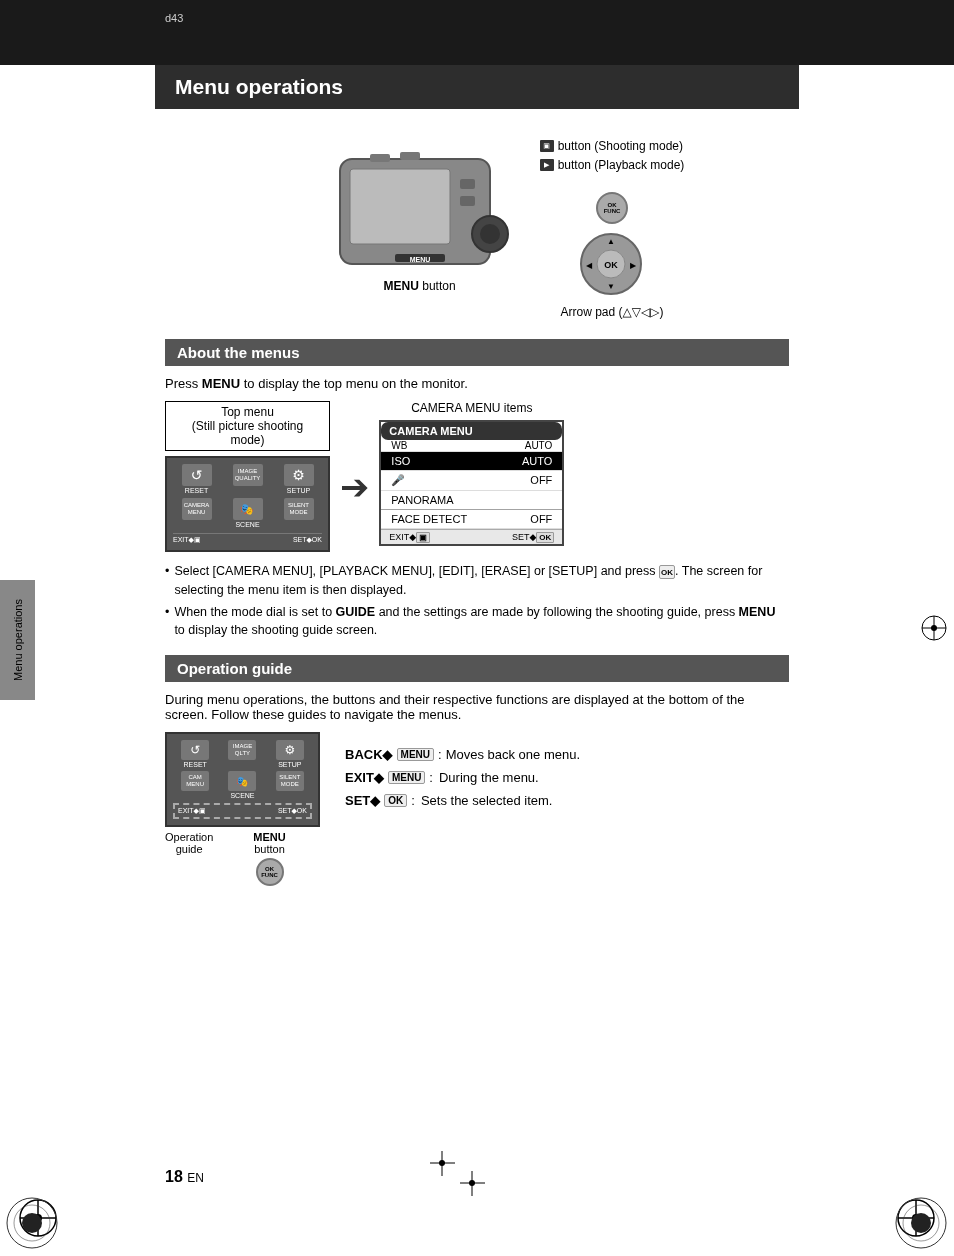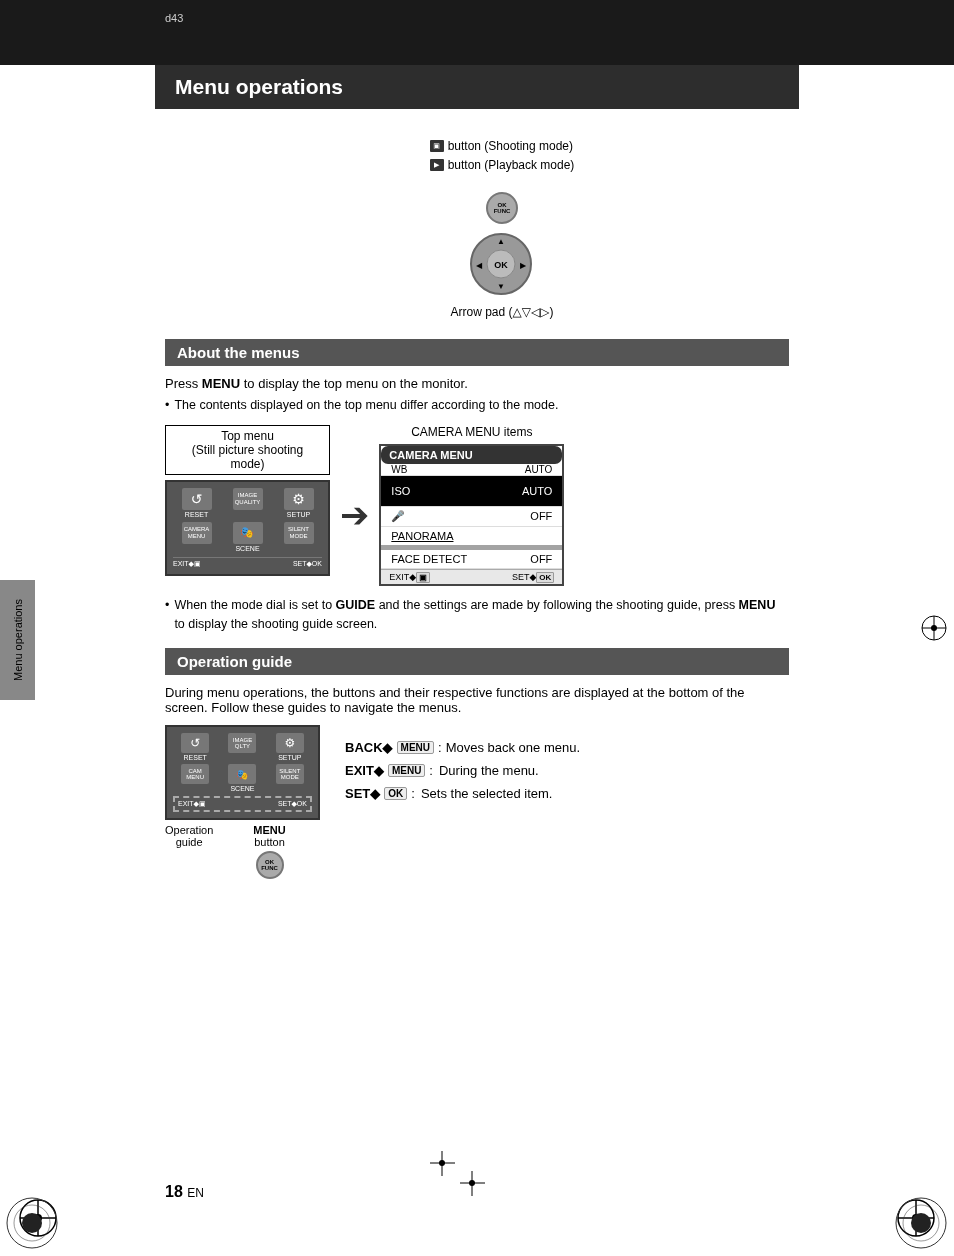--- a/index.html
+++ b/index.html
@@ -160,20 +160,43 @@
 
 <div style="background:#2d2d2d;color:#fff;font-size:21px;font-weight:bold;padding:10px 20px;margin:0 155px;">Menu operations</div>
 
 <div class="side-tab">
   <div class="side-tab-text">Menu operations</div>
 </div>
 
 <div class="content">
 
   <div style="display:flex;justify-content:center;padding:15px 0 10px 50px;gap:20px;position:relative;">
+    <div style="display:flex;flex-direction:column;align-items:center;position:relative;">
+
+      <svg width="200" height="150" viewBox="0 0 200 150">
+
+        <rect x="20" y="25" width="150" height="105" rx="12" ry="12" fill="#888" stroke="#555" stroke-width="2"></rect>
+
+        <rect x="30" y="35" width="100" height="75" rx="3" fill="#bbb" stroke="#777" stroke-width="1"></rect>
+
+        <rect x="140" y="45" width="15" height="10" rx="2" fill="#666"></rect>
+        <rect x="140" y="62" width="15" height="10" rx="2" fill="#666"></rect>
+
+        <circle cx="170" cy="100" r="18" fill="#444" stroke="#333" stroke-width="2"></circle>
+        <circle cx="170" cy="100" r="10" fill="#333"></circle>
+
+        <rect x="50" y="20" width="20" height="8" rx="2" fill="#777"></rect>
+        <rect x="80" y="18" width="20" height="8" rx="2" fill="#777"></rect>
+
+        <rect x="75" y="120" width="50" height="8" rx="2" fill="#333"></rect>
+        <text x="100" y="128" font-size="7" fill="#fff" text-anchor="middle" font-weight="bold">MENU</text>
+
+      </svg>
+      <div style="font-size:12px;margin-top:-5px;"><strong>MENU</strong> button</div>
+    </div>
 
     <div style="display:flex;flex-direction:column;gap:5px;margin-top:5px;">
       <div style="font-size:12px;display:flex;align-items:center;gap:4px;">
         <span style="display:inline-block;width:14px;height:12px;background:#333;color:#fff;font-size:7px;text-align:center;line-height:12px;border-radius:1px;">▣</span>
         <span>button (Shooting mode)</span>
       </div>
       <div style="font-size:12px;display:flex;align-items:center;gap:4px;">
         <span style="display:inline-block;width:14px;height:12px;background:#333;color:#fff;font-size:7px;text-align:center;line-height:12px;border-radius:1px;">▶</span>
         <span>button (Playback mode)</span>
       </div>
@@ -198,25 +221,20 @@
         <div style="font-size:12px;white-space:nowrap;">Arrow pad (△▽◁▷)</div>
       </div>
     </div>
   </div>
 
   <div class="sub-header">About the menus</div>
 
   <p style="font-size:13px;margin:8px 0 3px 0;">
     Press <strong>MENU</strong> to display the top menu on the monitor.
   </p>
-  <div class="bullet-text">
-    <div class="bullet-item">
-      <span>The contents displayed on the top menu differ according to the mode.</span>
-    </div>
-  </div>
 
   <div class="menu-diagram-container">
 
     <div class="left-menu-section">
       <div style="font-size:12px;text-align:center;border:1px solid #000;padding:3px 10px;margin-bottom:5px;width:165px;">
         Top menu<br>(Still picture shooting mode)
       </div>
 
       <div style="width:165px;background:#555;border:2px solid #333;padding:6px;">
         <div style="display:grid;grid-template-columns:1fr 1fr 1fr;gap:4px;text-align:center;color:#fff;">
@@ -260,49 +278,52 @@
       <div style="font-size:12px;text-align:center;margin-bottom:5px;">CAMERA MENU items</div>
 
       <div style="width:185px;border:2px solid #444;background:#fff;">
         <div style="background:#333;color:#fff;font-size:11px;font-weight:bold;padding:3px 8px;border-radius:7px;">CAMERA MENU</div>
 
         <div style="display:flex;justify-content:space-between;padding:0 10px;border-bottom:1px solid #ddd;font-size:10px;">
           <span>WB</span>
             <span>AUTO</span>
         </div>
 
-        <div style="display:flex;justify-content:space-between;padding:9px 10px;border-bottom:1px solid #ddd;font-size:11px;background:#000;color:#fff;">
+        <div style="display:flex;justify-content:space-between;padding:3px 10px;border-bottom:1px solid #ddd;font-size:11px;background:#000;color:#fff;">
           <span>ISO</span>
             <span>AUTO</span>
         </div>
 
         <div style="display:flex;justify-content:space-between;padding:3px 10px;border-bottom:1px solid #ddd;font-size:11px;">
           <span>🎤</span>
             <span>OFF</span>
         </div>
 
-        <div style="display:flex;justify-content:space-between;padding:3px 10px;border-bottom:5px solid #a3a3a3;font-size:11px;text-decoration:underline;">
+        <div style="display:flex;justify-content:space-between;padding:3px 10px;border-bottom:1px solid #a3a3a3;font-size:11px;">
           <span>PANORAMA</span>
             <span></span>
         </div>
 
         <div style="display:flex;justify-content:space-between;padding:3px 10px;border-bottom:1px solid #ddd;font-size:11px;">
           <span>FACE DETECT</span>
             <span>OFF</span>
         </div>
 
         <div style="display:flex;justify-content:space-between;padding:2px 8px;font-size:9px;background:#e8e8e8;border-top:1px solid #aaa;">
           <span>EXIT◆<span style="font-size:8px;font-weight:bold;background:#ddd;border:1px solid #999;border-radius:1px;padding:0 2px;">▣</span></span>
           <span>SET◆<span style="font-size:8px;font-weight:bold;background:#ddd;border:1px solid #999;border-radius:1px;padding:0 2px;">OK</span></span>
         </div>
       </div>
     </div>
   </div>
 
   <div class="bullet-text" style="margin-top:8px;">
+    <div class="bullet-item">
+      <span>Select [CAMERA MENU], [PLAYBACK MENU], [EDIT], [ERASE] or [SETUP] and press <span style="display:inline-block;width:16px;height:14px;background:#eee;border:1px solid #999;border-radius:2px;text-align:center;line-height:14px;font-size:8px;font-weight:bold;vertical-align:middle;">OK</span>. The screen for selecting the menu item is then displayed.</span>
+    </div>
     <div class="bullet-item">
       <span>When the mode dial is set to <strong>GUIDE</strong> and the settings are made by following the shooting guide, press <strong>MENU</strong> to display the shooting guide screen.</span>
     </div>
   </div>
 
   <div class="sub-header" style="margin-top:15px;">Operation guide</div>
 
   <p style="font-size:13px;margin:8px 0 10px 0;">During menu operations, the buttons and their respective functions are displayed at the bottom of the screen. Follow these guides to navigate the menus.</p>
 
   <div style="display:flex;align-items:flex-start;gap:25px;">
@@ -372,21 +393,21 @@
         <strong>SET◆</strong>
           <span style="background:#eee;border:1px solid #999;border-radius:2px;padding:0 3px;font-size:10px;font-weight:bold;">OK</span>
         <span>:</span>
         <span style="margin-left:2px;">Sets the selected item.</span>
       </div>
     </div>
   </div>
 
 </div>
 
-<div style="position:absolute;bottom:55px;left:165px;font-size:16px;font-weight:bold;margin-top:25px;">
+<div style="position:absolute;bottom:70px;left:165px;font-size:16px;font-weight:bold;margin-top:25px;">
   <span>18</span> <span style="font-size:12px;font-weight:normal;">EN</span>
 </div>
 
 <svg style="position:absolute;bottom:60px;left:460px;width:25px;height:25px;" viewBox="0 0 25 25">
   <line x1="12" y1="0" x2="12" y2="25" stroke="#000" stroke-width="1"></line>
   <line x1="0" y1="12" x2="25" y2="12" stroke="#000" stroke-width="1"></line>
   <circle cx="12" cy="12" r="3" fill="#000"></circle>
 </svg>
 
 </body></html>

